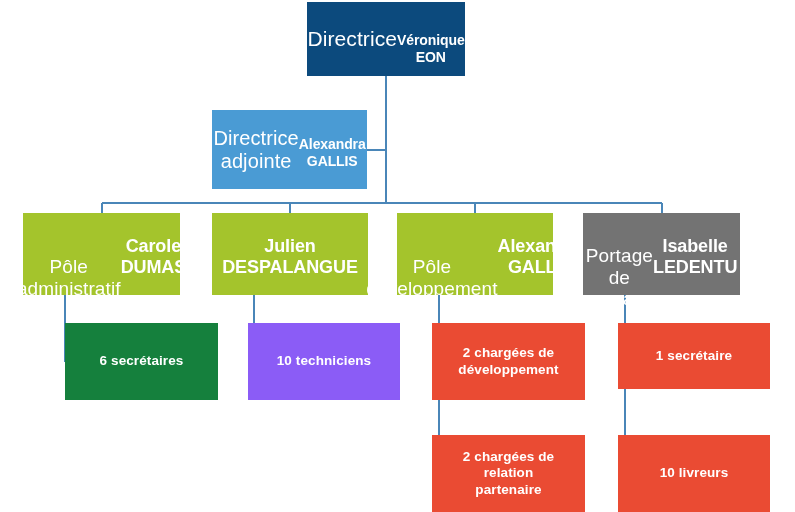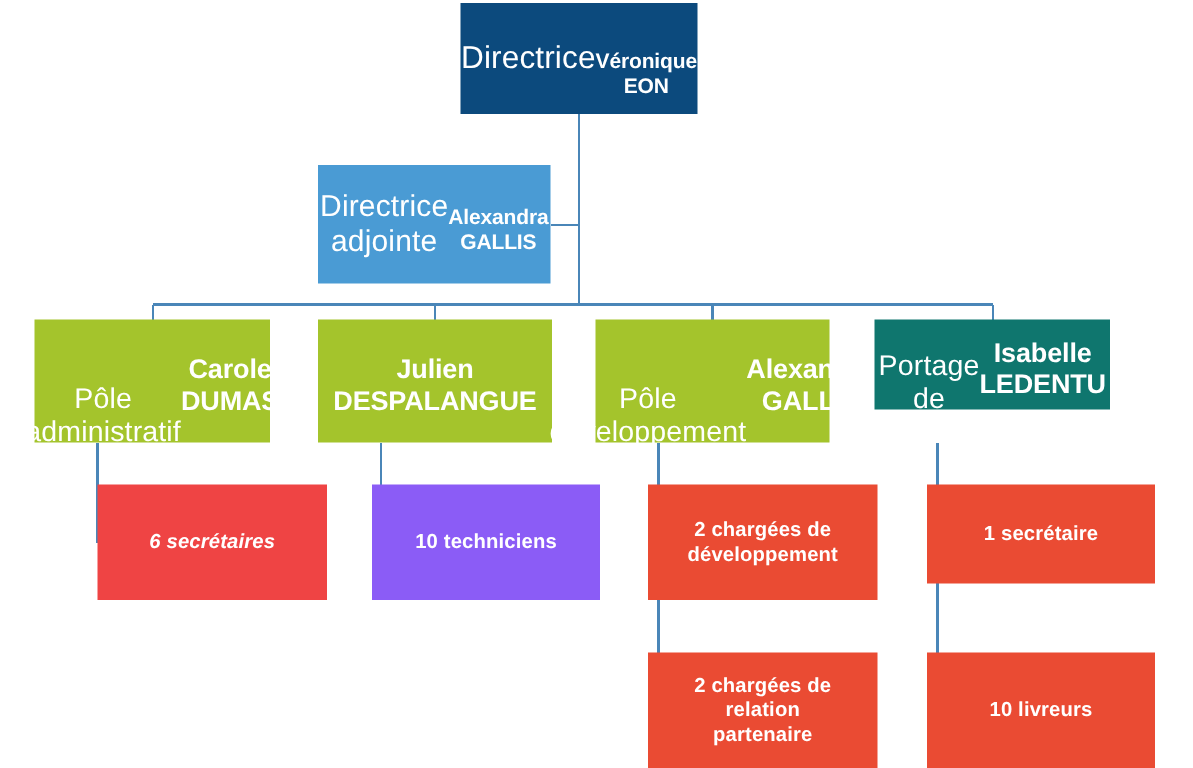--- a/index.html
+++ b/index.html
@@ -131,40 +131,40 @@
       <span>adjointe</span>
     </div>
     <div class="person">Alexandra GALLIS</div>
   </div>
 
   <div id="pole-layer">
       <div class="node node-pole" style="background: rgb(164, 196, 44); left: 23px; top: 213px; width: 157px; height: 82px;">
         <div class="title"><span>Pôle</span><br><span>administratif</span></div>
         <div class="person">Carole DUMAS</div>
       </div>
-      <div class="node node-team" style="background: #ef4444; left: 65px; top: 323px; width: 153px; height: 77px; font-style: italic;">
+      <div class="node node-team" style="background: #15803d; left: 65px; top: 323px; width: 153px; height: 77px;">
         <div class="title"><span>6 secrétaires</span></div>
       </div>
       <div class="node node-pole single-line" style="background: rgb(164, 196, 44); left: 212px; top: 213px; width: 156px; height: 82px;">
         <div class="person">Julien DESPALANGUE</div>
       </div>
       <div class="node node-team" style="background: #8b5cf6; left: 248px; top: 323px; width: 152px; height: 77px;">
         <div class="title"><span>10 techniciens</span></div>
       </div>
       <div class="node node-pole" style="background: rgb(164, 196, 44); left: 397px; top: 213px; width: 156px; height: 82px;">
         <div class="title"><span>Pôle</span><br><span>développement</span></div>
         <div class="person">Alexandra GALLIS</div>
       </div>
       <div class="node node-team" style="background: rgb(234, 75, 51); left: 432px; top: 323px; width: 153px; height: 77px;">
         <div class="title"><span>2 chargées de</span><br><span>développement</span></div>
       </div>
       <div class="node node-team" style="background: rgb(234, 75, 51); left: 432px; top: 435px; width: 153px; height: 77px;">
         <div class="title"><span>2 chargées de relation</span><br><span>partenaire</span></div>
       </div>
-      <div class="node node-pole" style="background: #0f766e; left: 583px; top: 213px; width: 157px; height: 60px;">
+      <div class="node node-pole" style="background: #737373; left: 583px; top: 213px; width: 157px; height: 82px;">
         <div class="title"><span>Portage de</span><br><span>repas</span></div>
         <div class="person">Isabelle LEDENTU</div>
       </div>
       <div class="node node-team" style="background: rgb(234, 75, 51); left: 618px; top: 323px; width: 152px; height: 66px;">
         <div class="title"><span>1 secrétaire</span></div>
       </div>
       <div class="node node-team" style="background: rgb(234, 75, 51); left: 618px; top: 435px; width: 152px; height: 77px;">
         <div class="title"><span>10 livreurs</span></div>
       </div>
     </div>

